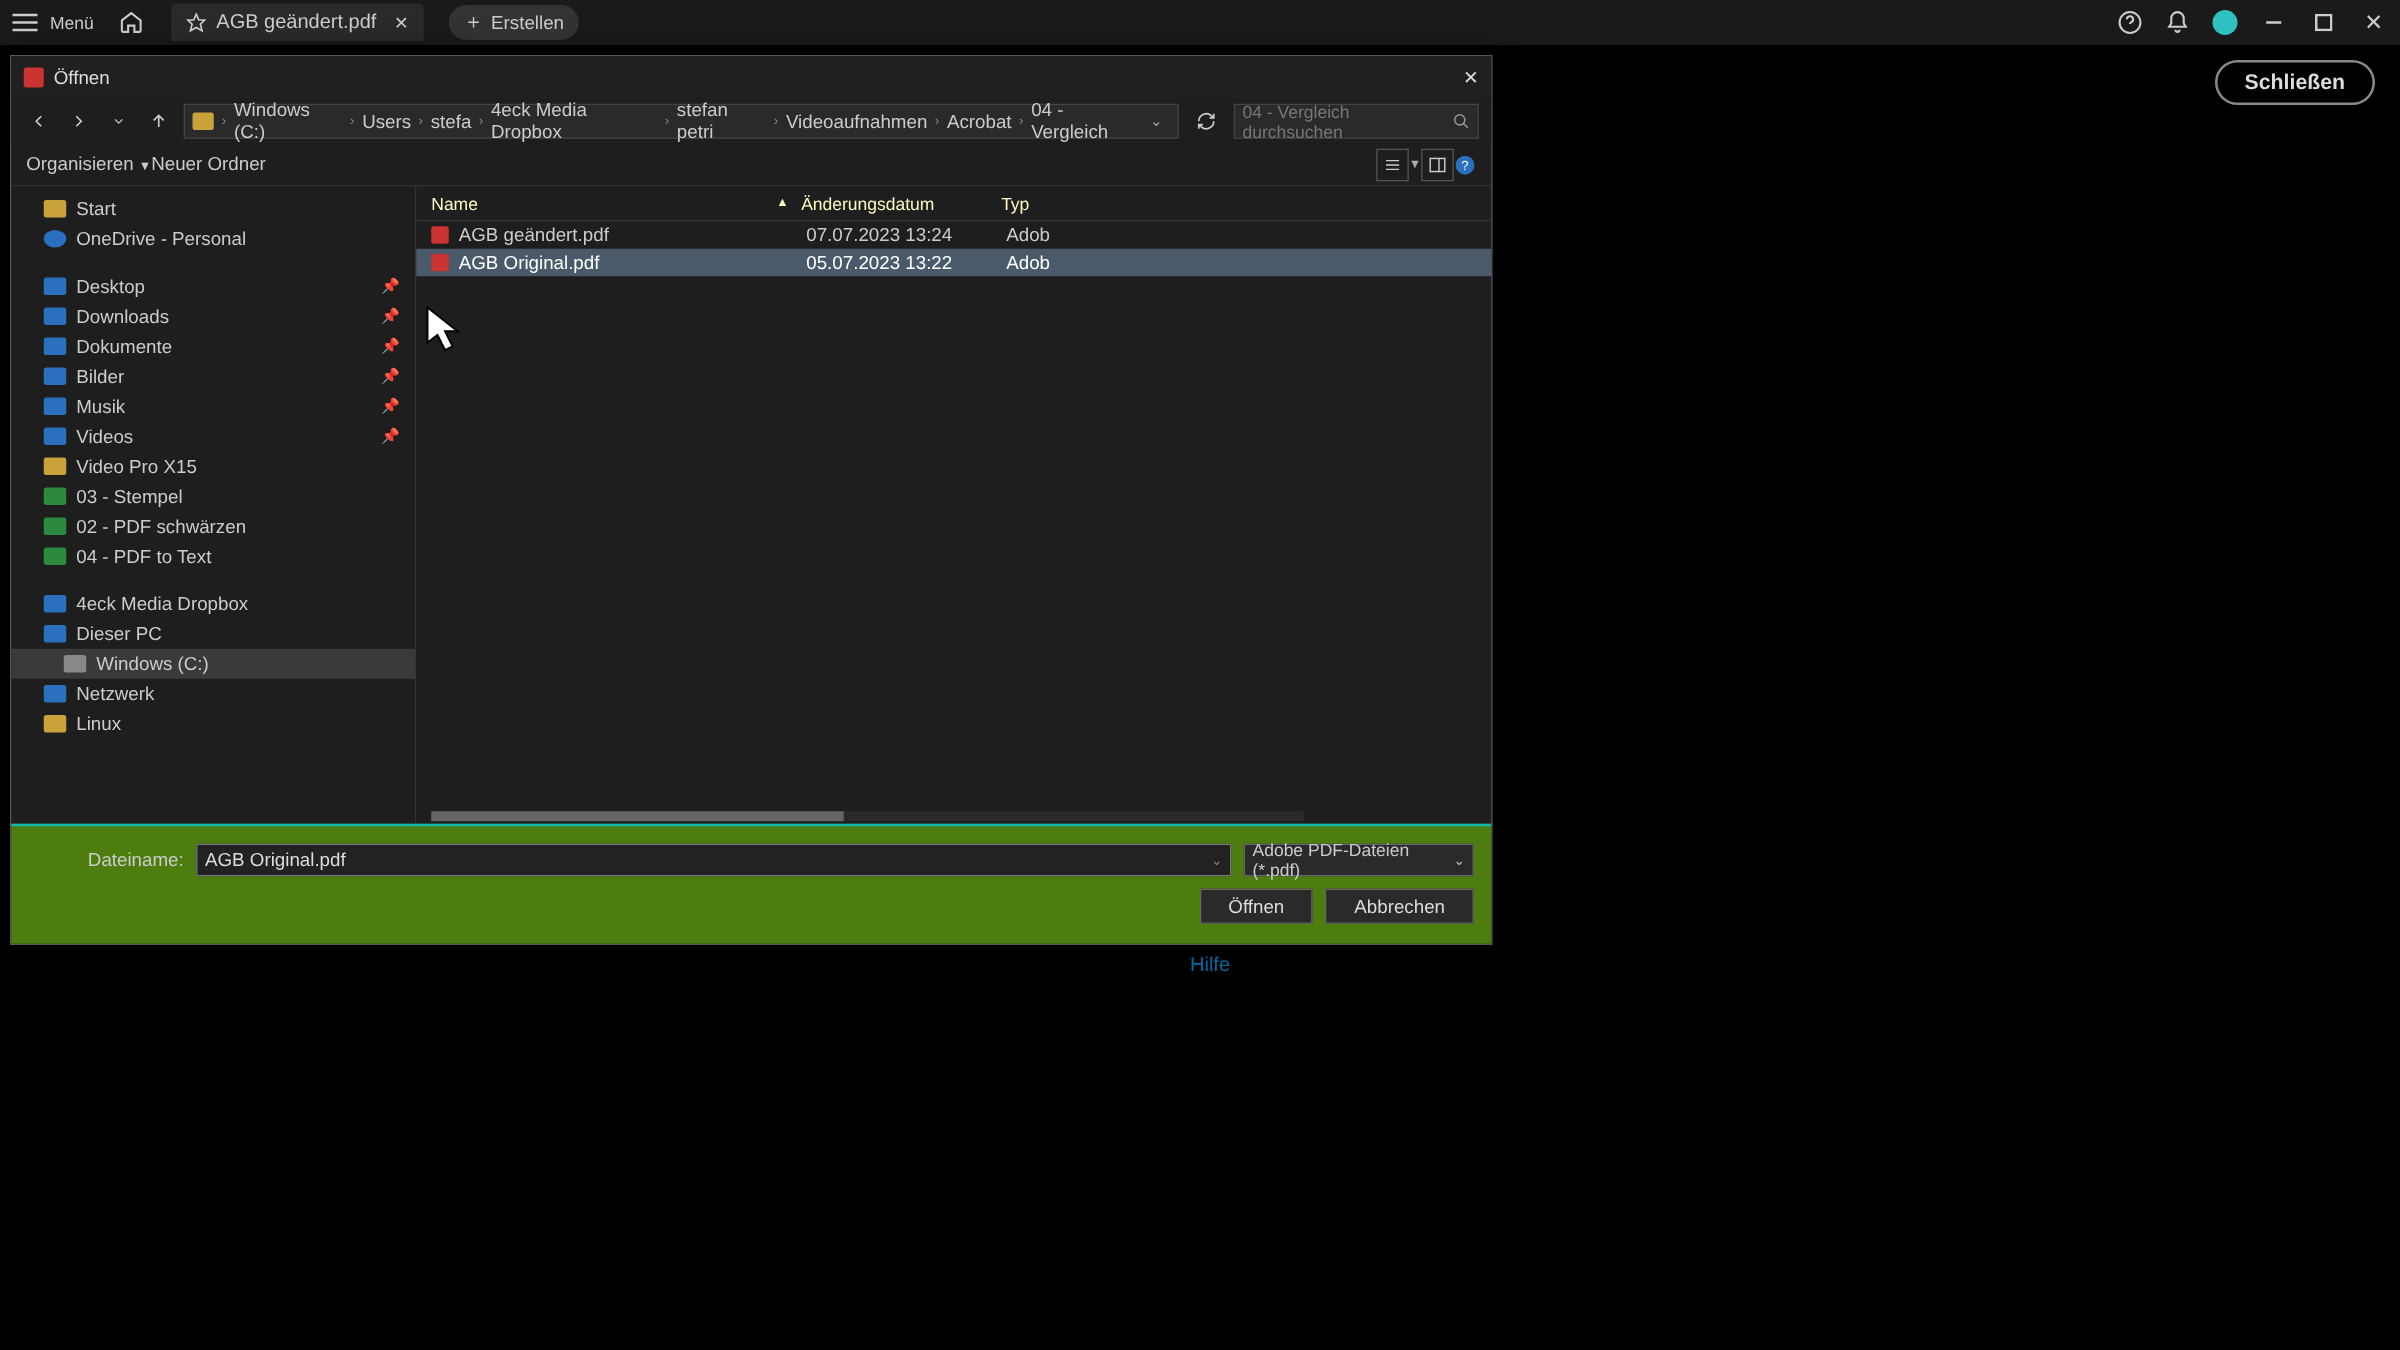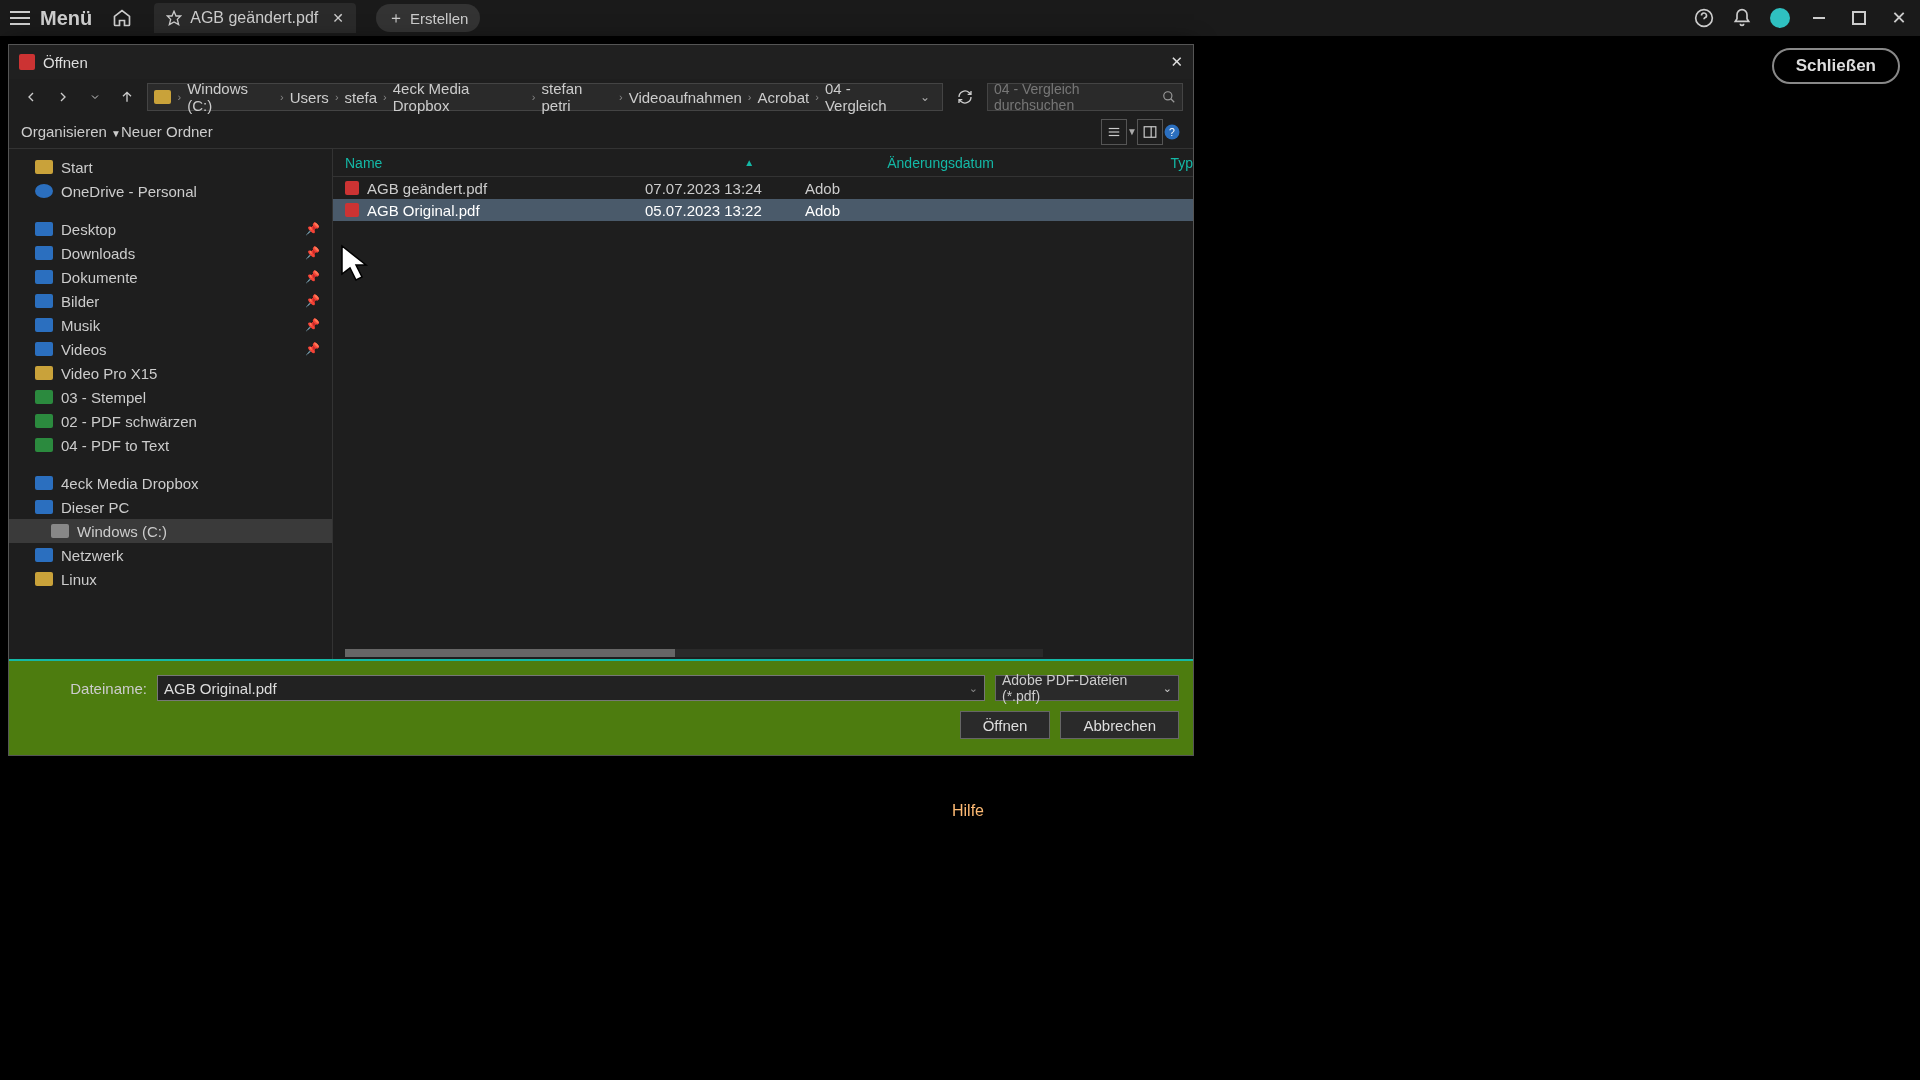--- a/index.html
+++ b/index.html
@@ -3,21 +3,21 @@
 <meta charset="utf-8">
 <style>
 * { margin: 0; padding: 0; box-sizing: border-box; font-family: "Segoe UI", Arial, sans-serif; user-select: none; }
 body { background: #000; width: 1920px; height: 1080px; overflow: hidden; position: relative; }
 
 
 .titlebar { height: 36px; background: #1a1a1a; display: flex; align-items: center; color: #ccc; font-size: 16px; }
 .titlebar .left { display: flex; align-items: center; gap: 10px; padding-left: 10px; }
 .hamburger { width: 20px; height: 14px; display: flex; flex-direction: column; justify-content: space-between; }
 .hamburger span { height: 2px; background: #ccc; }
-.menu-label { font-size: 20px; font-weight: bold; }
+.menu-label { font-size: 14px; }
 .home-icon { margin-left: 10px; display: inline-flex; }
 .tab { display: flex; align-items: center; gap: 8px; background: #2a2a2a; height: 30px; padding: 0 12px; margin-left: 12px; border-radius: 4px 4px 0 0; }
 .tab .star { display: inline-flex; }
 .tab .x { margin-left: 6px; font-size: 14px; }
 .new-tab { display: flex; align-items: center; gap: 6px; background: #333; height: 28px; padding: 0 12px; margin-left: 10px; border-radius: 14px; font-size: 15px; }
 .plus { font-size: 16px; line-height: 1; }
 .titlebar .right { margin-left: auto; display: flex; align-items: center; gap: 18px; padding-right: 10px; }
 .circle-avatar { width: 20px; height: 20px; border-radius: 50%; background: #2fc0c0; }
 .win-btn { width: 22px; height: 22px; display: flex; align-items: center; justify-content: center; color: #ccc; }
 .close-x { font-size: 18px; }
@@ -56,21 +56,21 @@
 .s-item .pin { margin-left: auto; color: #888; font-size: 12px; }
 .s-gap { height: 14px; }
 .ico.folder { background: #c9a23a; }
 .ico.blue { background: #2b6fbf; }
 .ico.cloud { background: #2b6fbf; border-radius: 50%; }
 .ico.home { background: #c9a23a; }
 .ico.disk { background: #888; }
 .ico.green { background: #2b8a3e; }
 
 .files { flex: 1; display: flex; flex-direction: column; color: #ccc; font-size: 15px; position: relative; }
-.cols { display: flex; height: 28px; align-items: center; padding-left: 12px; color: #14b8a6; font-size: 14px; border-bottom: 1px solid #333; justify-content: space-between; }
+.cols { display: flex; height: 28px; align-items: center; padding-left: 12px; color: #fef9c3; font-size: 14px; border-bottom: 1px solid #333; }
 .col-name { width: 292px; }
 .col-date { width: 160px; }
 .col-type { }
 .row { display: flex; height: 22px; align-items: center; padding-left: 12px; }
 .row.sel { background: #4a5a6a; color: #fff; }
 .row .pdf { width: 14px; height: 14px; background: #c33; margin-right: 8px; border-radius: 2px; flex:none; }
 .row .c-name { width: 278px; overflow: hidden; white-space: nowrap; }
 .row .c-date { width: 160px; }
 .row .c-type { }
 .files .hscroll { position:absolute; left:12px; right:150px; bottom:2px; height:8px; background:#2a2a2a; }
@@ -78,21 +78,21 @@
 
 .footer { background: #4d7c0f; padding: 14px 14px 16px; border-top: 2px solid #14b8a6; }
 .fn-row { display: flex; align-items: center; gap: 10px; }
 .fn-label { color: #ccc; font-size: 15px; width: 124px; text-align: right; }
 .fn-input { flex: 1; height: 26px; background: #222; border: 1px solid #777; color: #ddd; padding: 0 6px; font-size: 15px; display:flex; align-items:center; }
 .ft-select { width: 184px; height: 26px; background: #2a2a2a; border: 1px solid #666; color: #ccc; padding: 0 6px; font-size: 14px; display: flex; align-items: center; }
 .ft-select .dd { margin-left: auto; font-size: 11px; }
 .btn-row { display: flex; justify-content: flex-end; gap: 10px; margin-top: 10px; }
 .dlg-btn { height: 28px; padding: 0 22px; background: #2a2a2a; border: 1px solid #666; color: #ddd; font-size: 15px; display:flex; align-items:center; }
 
-.hilfe { position: absolute; left: 952px; top: 766px; color: #fdba74; font-size: 16px; }
+.hilfe { position: absolute; left: 952px; top: 728px; color: #0369a1; font-size: 16px; }
 
 
 .cursor { position: absolute; left: 340px; top: 244px; pointer-events: none; }
 
 svg { display: block; }
 </style>
 </head>
 <body>
 
 <div class="titlebar">

